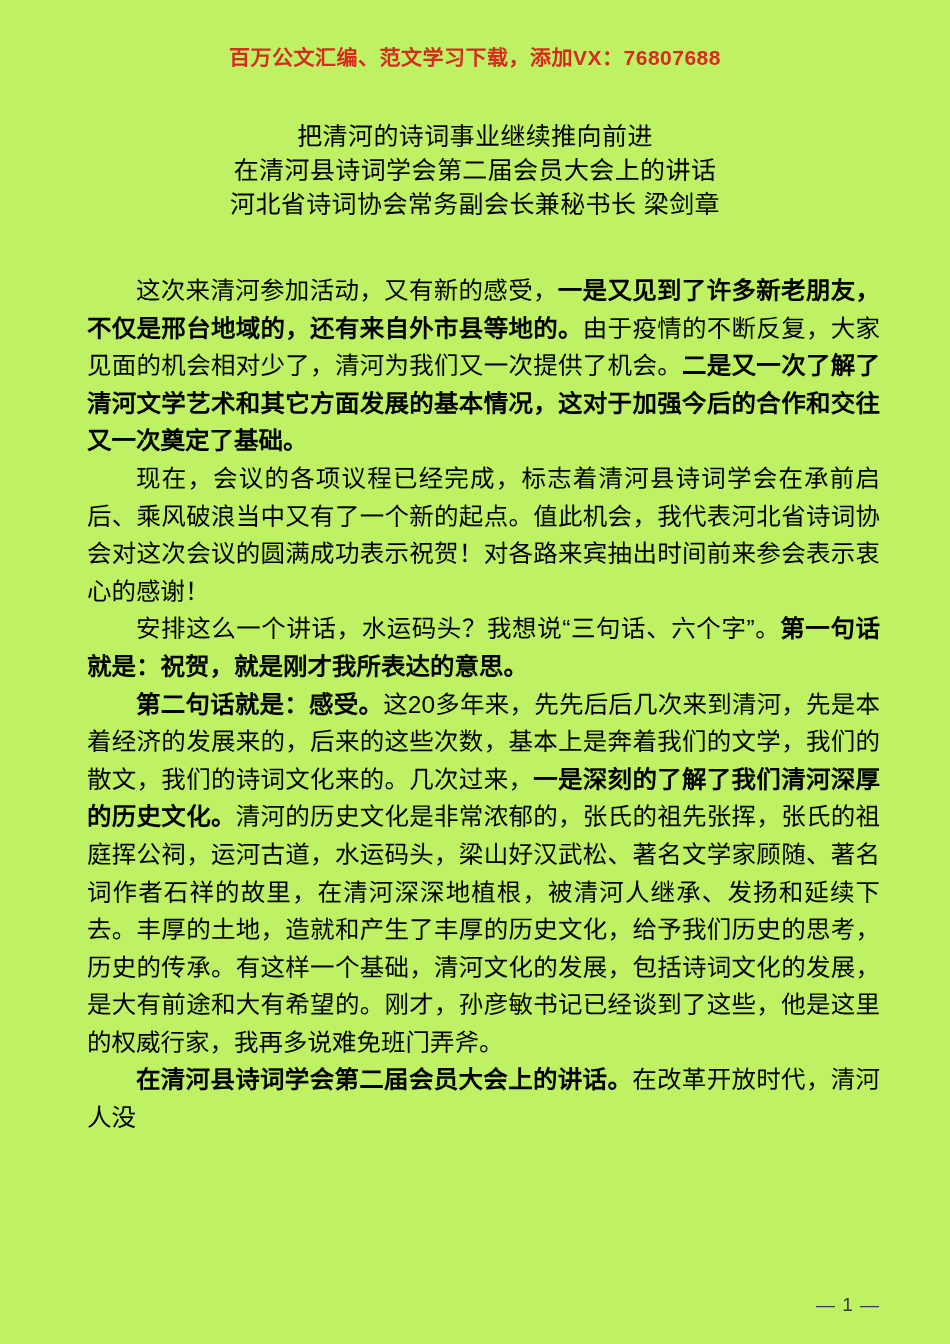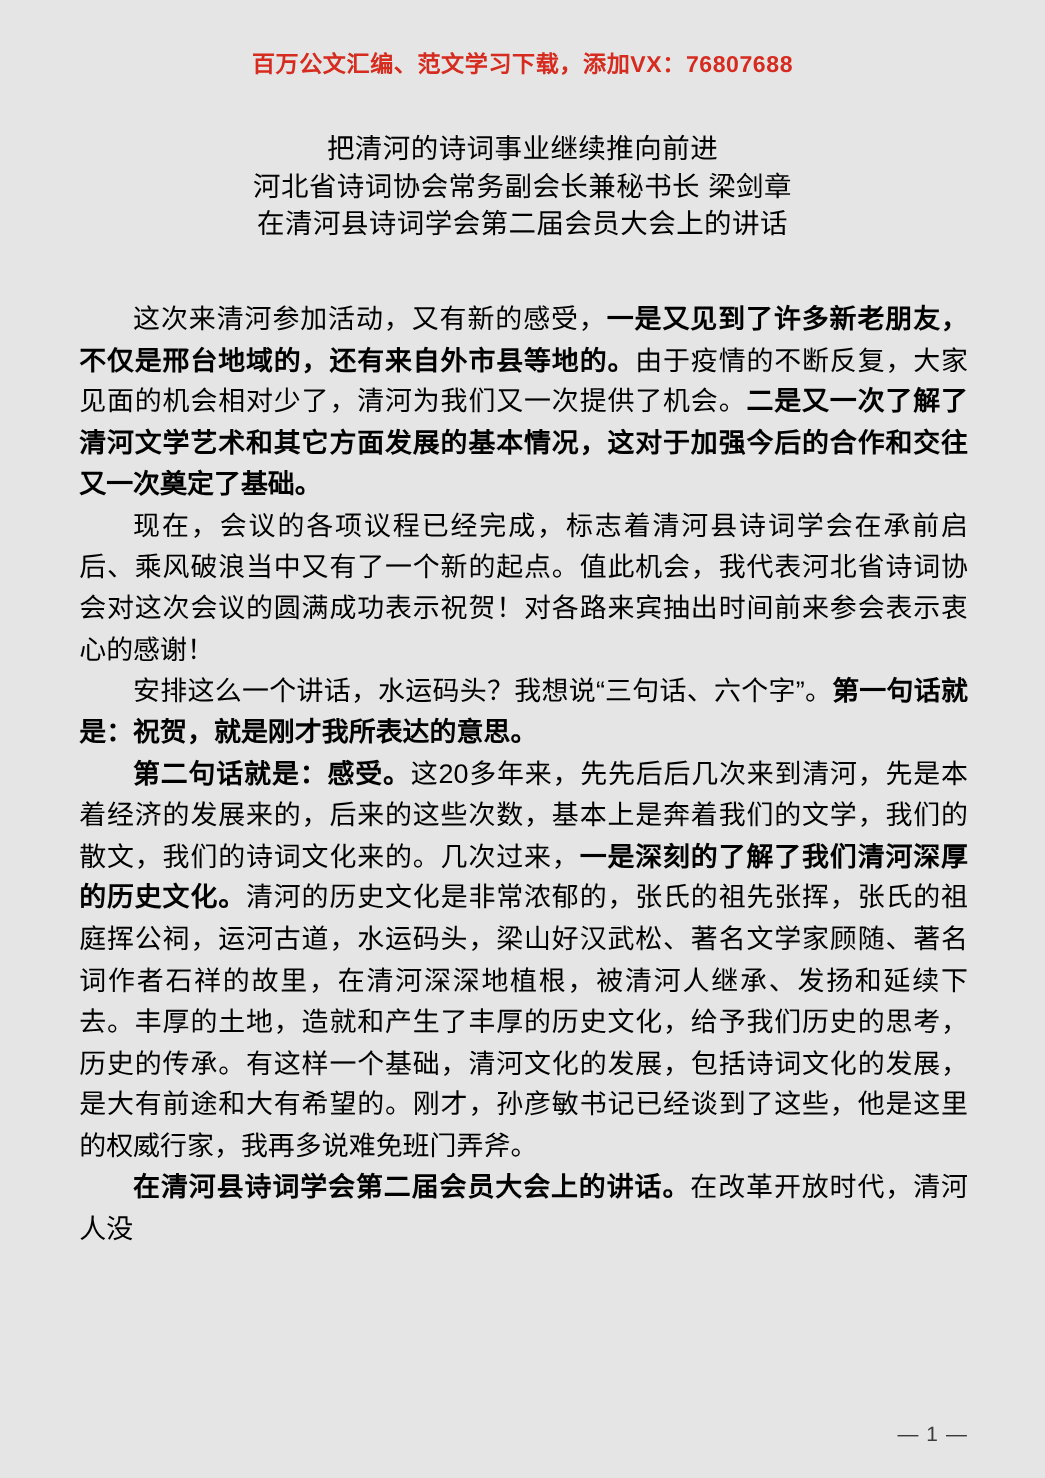--- a/index.html
+++ b/index.html
@@ -11,21 +11,21 @@
   body {
     font-family: "Liberation Sans", "DejaVu Sans", sans-serif;
     color: #000000;
     -webkit-font-smoothing: antialiased;
   }
   .page {
     position: relative;
     width: 950px;
     height: 1344px;
     margin: 0 auto;
-    background: #e5e5e5;
+    background: #bef264;
     overflow: hidden;
     box-sizing: border-box;
   }
 
   
   .promo-header {
     position: absolute;
     top: 41px;
     left: 0;
     width: 950px;
@@ -68,20 +68,21 @@
     line-height: 37.6px;
     text-align: justify;
     text-justify: inter-character;
     text-align-last: left;
     margin: 0;
     letter-spacing: 0px;
     word-break: break-all;
   }
   .para.indent {
     text-indent: 2em;
+    margin-left: 15px;
   }
   .b {
     font-weight: bold;
   }
 
   
   .page-footer {
     position: absolute;
     left: 0;
     top: 1294px;
@@ -96,22 +97,22 @@
 </style>
 </head>
 <body>
 
 <div class="page">
 
   <div class="promo-header" style="color: rgb(214, 43, 31);">百万公文汇编、范文学习下载，添加VX：76807688</div>
 
   <div class="title-block">
     <div class="title-line">把清河的诗词事业继续推向前进</div>
+    <div class="title-line">在清河县诗词学会第二届会员大会上的讲话</div>
     <div class="title-line">河北省诗词协会常务副会长兼秘书长  梁剑章</div>
-    <div class="title-line">在清河县诗词学会第二届会员大会上的讲话</div>
   </div>
 
   <div class="body-text" id="body-text">
       <p class="para indent"><span>这次来清河参加活动，又有新的感受，</span><span class="b">一是又见到了许多新老朋友，不仅是邢台地域的，还有来自外市县等地的。</span><span>由于疫情的不断反复，大家见面的机会相对少了，清河为我们又一次提供了机会。</span><span class="b">二是又一次了解了清河文学艺术和其它方面发展的基本情况，这对于加强今后的合作和交往又一次奠定了基础。</span></p>
       <p class="para indent"><span>现在，会议的各项议程已经完成，标志着清河县诗词学会在承前启后、乘风破浪当中又有了一个新的起点。值此机会，我代表河北省诗词协会对这次会议的圆满成功表示祝贺！对各路来宾抽出时间前来参会表示衷心的感谢！</span></p>
       <p class="para indent"><span>安排这么一个讲话，水运码头？我想说“三句话、六个字”。</span><span class="b">第一句话就是：祝贺，就是刚才我所表达的意思。</span></p>
       <p class="para indent"><span class="b">第二句话就是：感受。</span><span>这20多年来，先先后后几次来到清河，先是本着经济的发展来的，后来的这些次数，基本上是奔着我们的文学，我们的散文，我们的诗词文化来的。几次过来，</span><span class="b">一是深刻的了解了我们清河深厚的历史文化。</span><span>清河的历史文化是非常浓郁的，张氏的祖先张挥，张氏的祖庭挥公祠，运河古道，水运码头，梁山好汉武松、著名文学家顾随、著名词作者石祥的故里，在清河深深地植根，被清河人继承、发扬和延续下去。丰厚的土地，造就和产生了丰厚的历史文化，给予我们历史的思考，历史的传承。有这样一个基础，清河文化的发展，包括诗词文化的发展，是大有前途和大有希望的。刚才，孙彦敏书记已经谈到了这些，他是这里的权威行家，我再多说难免班门弄斧。</span></p>
       <p class="para indent"><span class="b">在清河县诗词学会第二届会员大会上的讲话。</span><span>在改革开放时代，清河人没</span></p>
     </div>
 

